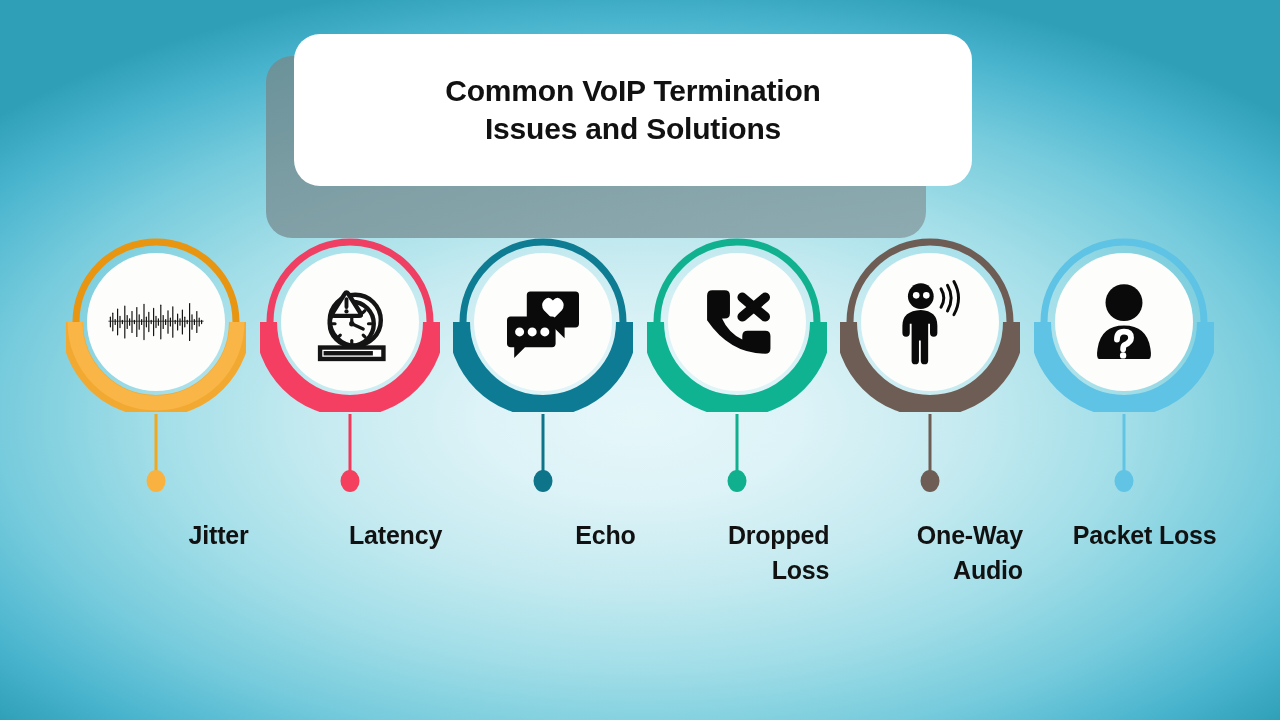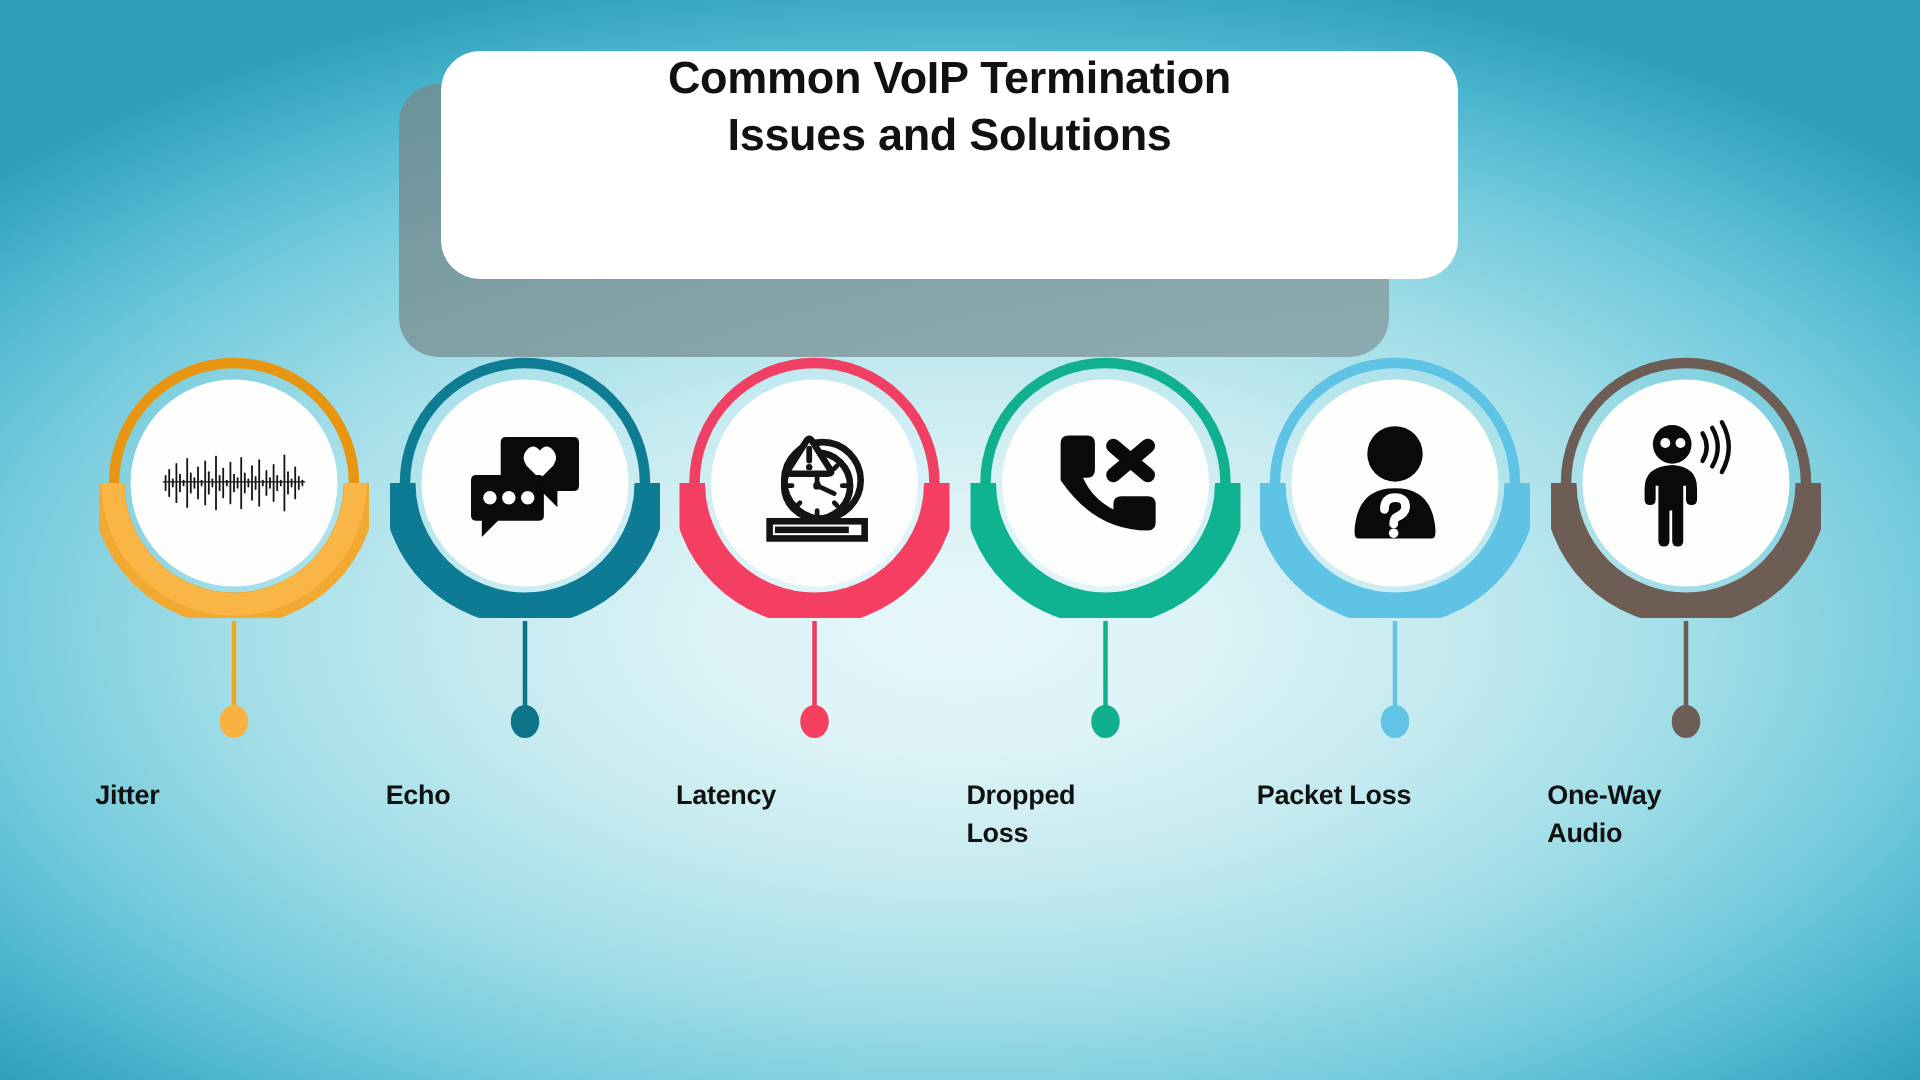--- a/index.html
+++ b/index.html
@@ -51,21 +51,21 @@
   }
   #title-card {
     position: absolute;
     left: 28px;
     top: 0;
     width: 678px;
     height: 152px;
     background: #ffffff;
     border-radius: 26px;
     display: flex;
-    align-items: flex-start;
+    align-items: center;
     justify-content: center;
   }
   #title-text {
     font-size: 30px;
     font-weight: bold;
     color: #111111;
     text-align: center;
     line-height: 1.26;
     letter-spacing: -0.2px;
     white-space: pre-line;
@@ -142,22 +142,22 @@
     border-radius: 50%;
   }
 
   
   .label {
     position: absolute;
     top: 286px;
     left: 50%;
     transform: translateX(-50%);
     width: 185px;
-    text-align: left;
-    font-size: 18px;
+    text-align: right;
+    font-size: 25px;
     font-weight: bold;
     color: #111111;
     line-height: 1.38;
     white-space: pre-line;
     letter-spacing: -0.2px;
   }
 </style>
 </head>
 <body>
 
@@ -231,44 +231,20 @@
       </div>
     </div>
     <div class="stem" style="background:#f0a81f"></div>
     <div class="dot" style="background:#f9b23f"></div>
     <div class="label">Jitter</div>
   </div>
 
   <div class="item">
     <div class="circle">
       <svg class="ring-svg" viewBox="0 0 180 180">
-        <path d="M 10 90 A 80 80 0 0 1 170 90" fill="none" stroke="#0e7c93" stroke-width="7"></path>
-        <path d="M 6 90 A 84 84 0 0 0 174 90" fill="none" stroke="#0d7b93" stroke-width="22"></path>
-      </svg>
-      <div class="inner-disc">
-        <div class="icon-box">
-          <svg viewBox="0 0 100 100" width="90" height="90">
-            <path d="M 36 16 L 86 16 Q 90 16 90 20 L 90 52 Q 90 56 86 56 L 74 56 L 74 68 L 62 56 L 36 56 Q 32 56 32 52 L 32 20 Q 32 16 36 16 Z" fill="#0a0a0a"></path>
-            <path d="M 61 26 Q 66 20 71 26 Q 75 31 71 37 L 61 47 L 51 37 Q 47 31 51 26 Q 56 20 61 26 Z" fill="#ffffff"></path>
-            <path d="M 14 44 L 60 44 Q 64 44 64 48 L 64 74 Q 64 78 60 78 L 30 78 L 18 90 L 18 78 L 14 78 Q 10 78 10 74 L 10 48 Q 10 44 14 44 Z" fill="#0a0a0a"></path>
-            <circle cx="24" cy="61" r="5" fill="#ffffff"></circle>
-            <circle cx="38" cy="61" r="5" fill="#ffffff"></circle>
-            <circle cx="52" cy="61" r="5" fill="#ffffff"></circle>
-          </svg>
-        </div>
-      </div>
-    </div>
-    <div class="stem" style="background:#0e7489"></div>
-    <div class="dot" style="background:#0e7489"></div>
-    <div class="label">Echo</div>
-  </div>
-
-  <div class="item">
-    <div class="circle">
-      <svg class="ring-svg" viewBox="0 0 180 180">
         <path d="M 10 90 A 80 80 0 0 1 170 90" fill="none" stroke="#ef3f62" stroke-width="7"></path>
         <path d="M 6 90 A 84 84 0 0 0 174 90" fill="none" stroke="#f43f62" stroke-width="22"></path>
       </svg>
       <div class="inner-disc">
         <div class="icon-box">
           <svg viewBox="0 0 100 100" width="88" height="88">
             <g fill="none" stroke="#141414" stroke-width="5">
               <circle cx="56" cy="48" r="29"></circle>
               <circle cx="52" cy="52" r="25"></circle>
             </g>
@@ -295,20 +271,44 @@
       </div>
     </div>
     <div class="stem" style="background:#f2395c"></div>
     <div class="dot" style="background:#f43f5e"></div>
     <div class="label">Latency</div>
   </div>
 
   <div class="item">
     <div class="circle">
       <svg class="ring-svg" viewBox="0 0 180 180">
+        <path d="M 10 90 A 80 80 0 0 1 170 90" fill="none" stroke="#0e7c93" stroke-width="7"></path>
+        <path d="M 6 90 A 84 84 0 0 0 174 90" fill="none" stroke="#0d7b93" stroke-width="22"></path>
+      </svg>
+      <div class="inner-disc">
+        <div class="icon-box">
+          <svg viewBox="0 0 100 100" width="90" height="90">
+            <path d="M 36 16 L 86 16 Q 90 16 90 20 L 90 52 Q 90 56 86 56 L 74 56 L 74 68 L 62 56 L 36 56 Q 32 56 32 52 L 32 20 Q 32 16 36 16 Z" fill="#0a0a0a"></path>
+            <path d="M 61 26 Q 66 20 71 26 Q 75 31 71 37 L 61 47 L 51 37 Q 47 31 51 26 Q 56 20 61 26 Z" fill="#ffffff"></path>
+            <path d="M 14 44 L 60 44 Q 64 44 64 48 L 64 74 Q 64 78 60 78 L 30 78 L 18 90 L 18 78 L 14 78 Q 10 78 10 74 L 10 48 Q 10 44 14 44 Z" fill="#0a0a0a"></path>
+            <circle cx="24" cy="61" r="5" fill="#ffffff"></circle>
+            <circle cx="38" cy="61" r="5" fill="#ffffff"></circle>
+            <circle cx="52" cy="61" r="5" fill="#ffffff"></circle>
+          </svg>
+        </div>
+      </div>
+    </div>
+    <div class="stem" style="background:#0e7489"></div>
+    <div class="dot" style="background:#0e7489"></div>
+    <div class="label">Echo</div>
+  </div>
+
+  <div class="item">
+    <div class="circle">
+      <svg class="ring-svg" viewBox="0 0 180 180">
         <path d="M 10 90 A 80 80 0 0 1 170 90" fill="none" stroke="#11b18f" stroke-width="7"></path>
         <path d="M 6 90 A 84 84 0 0 0 174 90" fill="none" stroke="#0fb391" stroke-width="22"></path>
       </svg>
       <div class="inner-disc">
         <div class="icon-box">
           <svg viewBox="0 0 100 100" width="88" height="88">
             <path d="M 16 20 Q 16 14 22 14 L 36 14 Q 42 14 42 20 L 42 40 Q 42 46 36 46 L 33 46
                      Q 40 62 56 70 L 56 66 Q 56 60 62 60 L 82 60 Q 88 60 88 66 L 88 80
                      Q 88 86 82 86 Q 42 86 16 48 Z" fill="#0a0a0a"></path>
             <g stroke="#0a0a0a" stroke-width="11" stroke-linecap="round">
@@ -316,42 +316,20 @@
               <line x1="82" y1="22" x2="56" y2="44"></line>
             </g>
           </svg>
         </div>
       </div>
     </div>
     <div class="stem" style="background:#10b08e"></div>
     <div class="dot" style="background:#10b08e"></div>
     <div class="label">Dropped
 Loss</div>
-  </div>
-
-  <div class="item">
-    <div class="circle">
-      <svg class="ring-svg" viewBox="0 0 180 180">
-        <path d="M 10 90 A 80 80 0 0 1 170 90" fill="none" stroke="#5ec3e4" stroke-width="7"></path>
-        <path d="M 6 90 A 84 84 0 0 0 174 90" fill="none" stroke="#5ec3e4" stroke-width="22"></path>
-      </svg>
-      <div class="inner-disc">
-        <div class="icon-box">
-          <svg viewBox="0 0 100 100" width="88" height="88">
-            <circle cx="50" cy="28" r="21" fill="#0a0a0a"></circle>
-            <path d="M 50 54 Q 76 54 80 80 Q 82 92 78 92 L 22 92 Q 18 92 20 80 Q 24 54 50 54 Z" fill="#0a0a0a"></path>
-            <path d="M 42 70 Q 42 61 50 61 Q 58 61 58 68 Q 58 73 51 76 Q 49 77 49 81" fill="none" stroke="#ffffff" stroke-width="6.6" stroke-linecap="round"></path>
-            <circle cx="49" cy="88" r="3.6" fill="#ffffff"></circle>
-          </svg>
-        </div>
-      </div>
-    </div>
-    <div class="stem" style="background:#62c4e4"></div>
-    <div class="dot" style="background:#62c4e4"></div>
-    <div class="label">Packet Loss</div>
   </div>
 
   <div class="item">
     <div class="circle">
       <svg class="ring-svg" viewBox="0 0 180 180">
         <path d="M 10 90 A 80 80 0 0 1 170 90" fill="none" stroke="#6e5d54" stroke-width="7"></path>
         <path d="M 6 90 A 84 84 0 0 0 174 90" fill="none" stroke="#6e5d54" stroke-width="22"></path>
       </svg>
       <div class="inner-disc">
         <div class="icon-box">
@@ -371,13 +349,35 @@
           </svg>
         </div>
       </div>
     </div>
     <div class="stem" style="background:#6e5d54"></div>
     <div class="dot" style="background:#6e5d54"></div>
     <div class="label">One-Way
 Audio</div>
   </div>
 
+  <div class="item">
+    <div class="circle">
+      <svg class="ring-svg" viewBox="0 0 180 180">
+        <path d="M 10 90 A 80 80 0 0 1 170 90" fill="none" stroke="#5ec3e4" stroke-width="7"></path>
+        <path d="M 6 90 A 84 84 0 0 0 174 90" fill="none" stroke="#5ec3e4" stroke-width="22"></path>
+      </svg>
+      <div class="inner-disc">
+        <div class="icon-box">
+          <svg viewBox="0 0 100 100" width="88" height="88">
+            <circle cx="50" cy="28" r="21" fill="#0a0a0a"></circle>
+            <path d="M 50 54 Q 76 54 80 80 Q 82 92 78 92 L 22 92 Q 18 92 20 80 Q 24 54 50 54 Z" fill="#0a0a0a"></path>
+            <path d="M 42 70 Q 42 61 50 61 Q 58 61 58 68 Q 58 73 51 76 Q 49 77 49 81" fill="none" stroke="#ffffff" stroke-width="6.6" stroke-linecap="round"></path>
+            <circle cx="49" cy="88" r="3.6" fill="#ffffff"></circle>
+          </svg>
+        </div>
+      </div>
+    </div>
+    <div class="stem" style="background:#62c4e4"></div>
+    <div class="dot" style="background:#62c4e4"></div>
+    <div class="label">Packet Loss</div>
+  </div>
+
 </div>
 
 </body></html>

